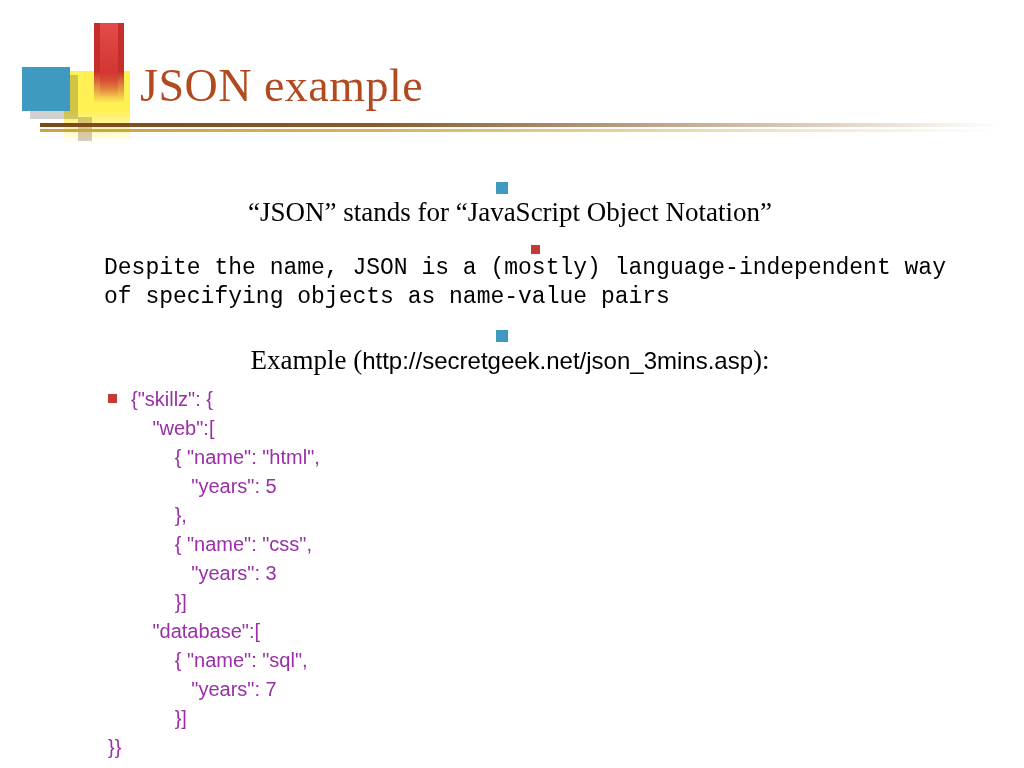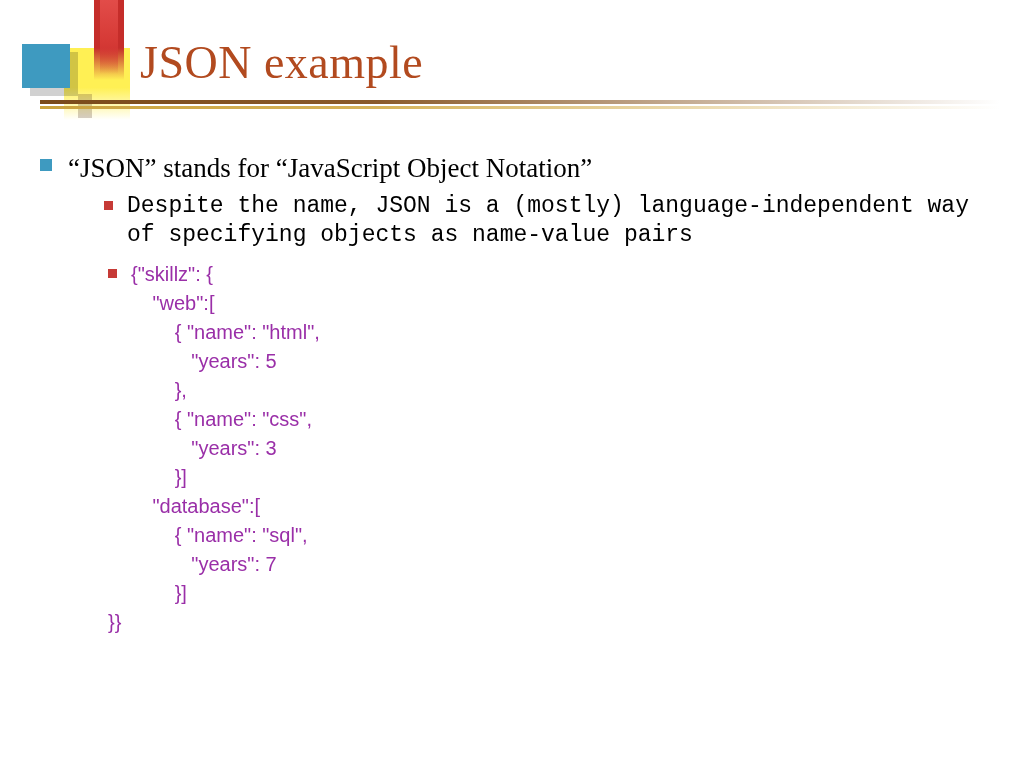--- a/index.html
+++ b/index.html
@@ -9,20 +9,21 @@
     height: 768px;
     background: #ffffff;
     font-family: "Times New Roman", Times, serif;
     color: #000;
     overflow: hidden;
   }
   .slide {
     position: relative;
     width: 1024px;
     height: 644px;
+    margin-top: 23px;
   }
 
   
   .teal-square {
     position: absolute;
     left: 22px;
     top: 44px;
     width: 48px;
     height: 44px;
     background: #3e9ac0;
@@ -106,22 +107,23 @@
   
   .body {
     position: absolute;
     left: 40px;
     top: 150px;
     width: 940px;
   }
 
   .bullet-row {
     display: flex;
-    align-items: flex-start;
+    align-items: center;
     margin-bottom: 6px;
+    flex-direction: column;
   }
   .sq {
     flex: 0 0 auto;
     margin-top: 0.55em;
     margin-right: 16px;
   }
   .sq.lvl1 {
     width: 12px;
     height: 12px;
     background: #3e9ac0;
@@ -191,20 +193,26 @@
     <div class="bullet-row">
       <span class="sq lvl1"></span>
       <span class="lvl1-text">“JSON” stands for “JavaScript Object Notation”</span>
     </div>
 
     <div class="bullet-row sub">
       <span class="sq lvl2"></span>
       <span class="lvl2-text">Despite the name, JSON is a (mostly) language-independent way of specifying objects as name-value pairs</span>
     </div>
 
+    <div class="bullet-row" style="margin-top:6px;">
+      <span class="sq lvl1"></span>
+      <span class="lvl1-text">
+        <span>Example (</span><span class="url">http://secretgeek.net/json_3mins.asp</span><span>):</span>
+      </span>
+    </div>
 
     <div class="code-block">
       <div class="code-first-row">
         <span class="sq lvl2"></span>
         <span class="line">{"skillz": {</span>
       </div>
       <div class="line">        "web":[</div>
       <div class="line">            { "name": "html", </div>
       <div class="line">               "years": 5 </div>
       <div class="line">            },</div>

